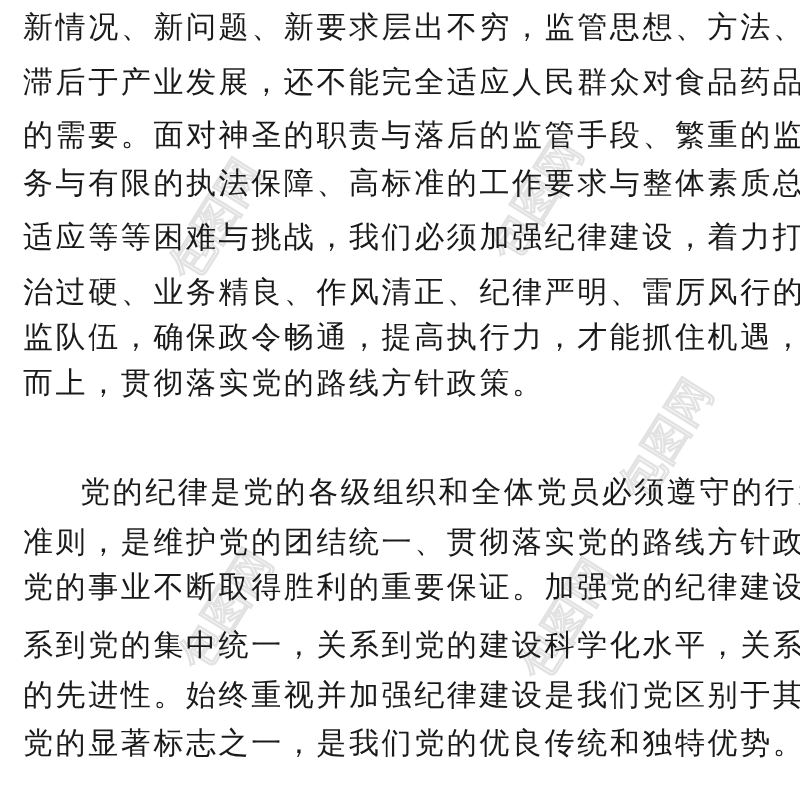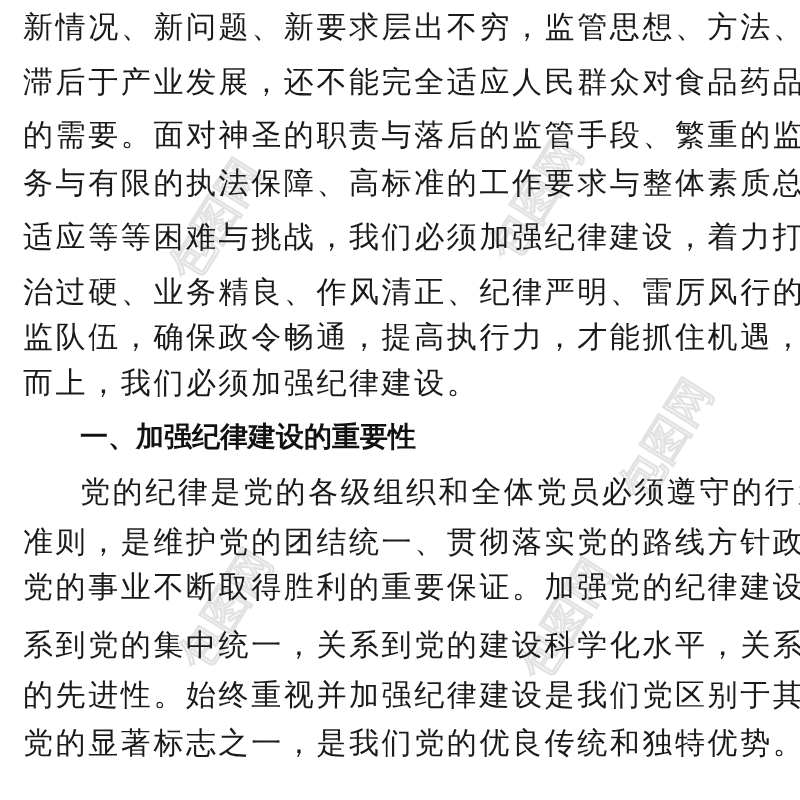--- a/index.html
+++ b/index.html
@@ -79,23 +79,22 @@
   <div class="watermark" style="left:160px; top:580px;">包图网</div>
   <div class="watermark" style="left:500px; top:590px;">包图网</div>
 
   <div class="line justify" style="top:7px;">新情况、新问题、新要求层出不穷，监管思想、方法、手段</div>
   <div class="line justify" style="top:62px;">滞后于产业发展，还不能完全适应人民群众对食品药品安全</div>
   <div class="line justify" style="top:115px;">的需要。面对神圣的职责与落后的监管手段、繁重的监管任</div>
   <div class="line justify" style="top:163px;">务与有限的执法保障、高标准的工作要求与整体素质总体不</div>
   <div class="line justify" style="top:217px;">适应等等困难与挑战，我们必须加强纪律建设，着力打造政</div>
   <div class="line justify" style="top:272px;">治过硬、业务精良、作风清正、纪律严明、雷厉风行的食药</div>
   <div class="line justify" style="top:317px;">监队伍，确保政令畅通，提高执行力，才能抓住机遇，迎难</div>
-  <div class="line" style="top:363px;">而上，我们必须加强纪律建设。</div>
+  <div class="line" style="top:363px;">而上，贯彻落实党的路线方针政策。</div>
 
-  <div class="heading" style="top:417px;">一、加强纪律建设的重要性</div>
 
   <div class="line justify indent" style="top:472px;">党的纪律是党的各级组织和全体党员必须遵守的行为</div>
   <div class="line justify" style="top:522px;">准则，是维护党的团结统一、贯彻落实党的路线方针政策、</div>
   <div class="line justify" style="top:567px;">党的事业不断取得胜利的重要保证。加强党的纪律建设，关</div>
   <div class="line justify" style="top:625px;">系到党的集中统一，关系到党的建设科学化水平，关系到党</div>
   <div class="line justify" style="top:675px;">的先进性。始终重视并加强纪律建设是我们党区别于其他政</div>
   <div class="line justify" style="top:723px;">党的显著标志之一，是我们党的优良传统和独特优势。毛泽</div>
 
 </div>
 

